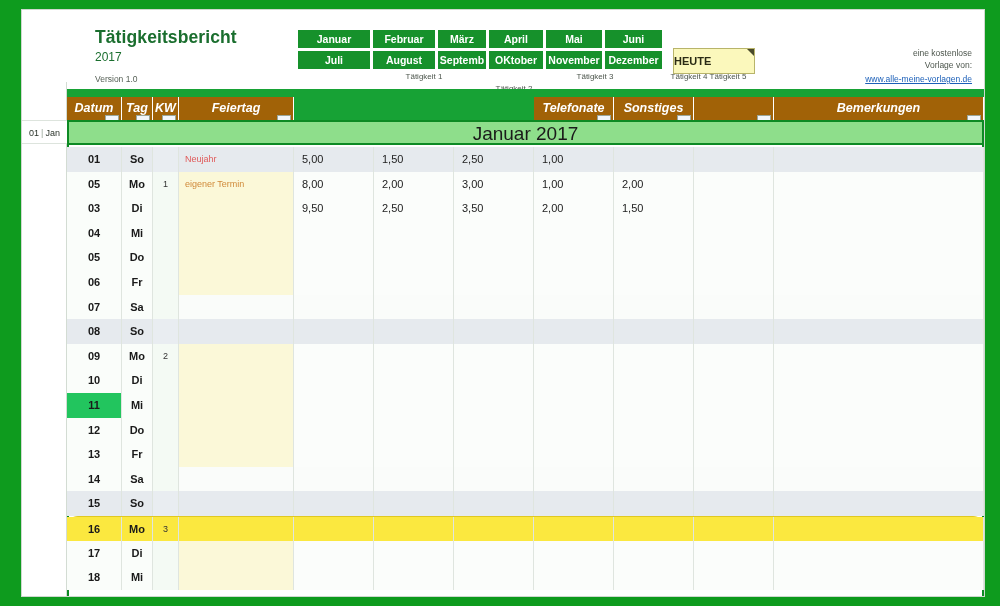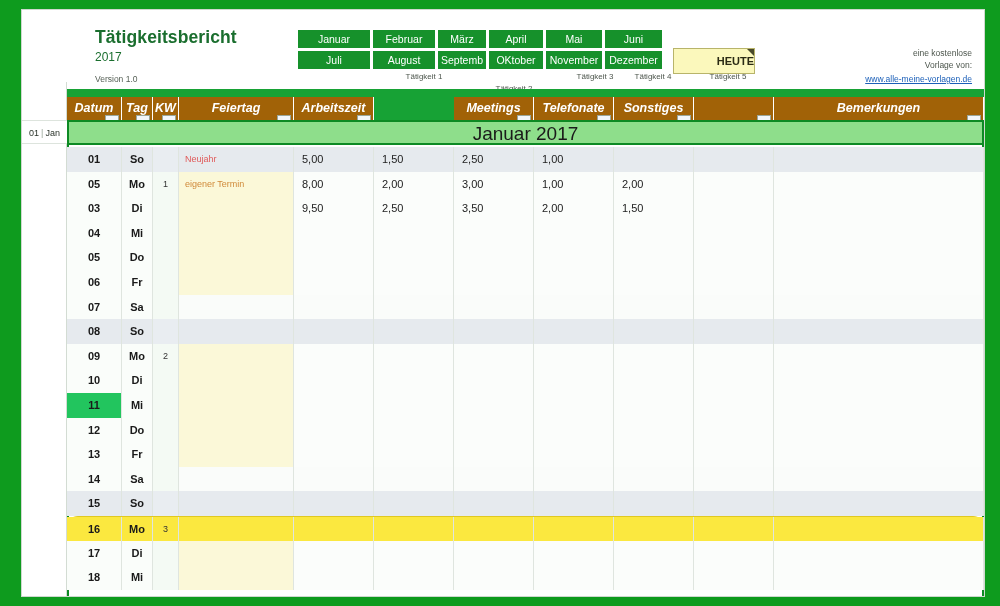--- a/index.html
+++ b/index.html
@@ -65,37 +65,37 @@
   }
 
   
   .mbtn {
     position: absolute;
     height: 20px;
     background: #16912b;
     border: 1px solid #ffffff;
     color: #ffffff;
     font-size: 10.5px;
-    font-weight: normal;
+    font-weight: bold;
     text-align: center;
     line-height: 18px;
     cursor: pointer;
   }
 
   
   #heute {
     position: absolute;
     left: 651px; top: 38px;
     width: 82px; height: 26px;
     background: #fbf8bc;
     border: 1px solid #b8b46a;
     color: #2b2b14;
     font-size: 11px;
     font-weight: bold;
-    text-align: right;
+    text-align: left;
     line-height: 24px;
     cursor: pointer;
   }
   #heute .corner {
     position: absolute;
     right: 0; top: 0;
     width: 0; height: 0;
     border-top: 7px solid #4a4a2a;
     border-left: 7px solid transparent;
   }
@@ -273,21 +273,21 @@
 
       <div id="heute">
         <span>HEUTE</span>
         <span class="corner"></span>
       </div>
 
       <div id="activity-labels">
           <div class="tkt-label" style="left: 347px; width: 110px;">Tätigkeit 1</div>
           <div class="tkt-label" style="left: 437px; width: 110px; margin-top: 12px;">Tätigkeit 2</div>
           <div class="tkt-label" style="left: 518px; width: 110px;">Tätigkeit 3</div>
-          <div class="tkt-label" style="left: 576px; width: 110px;">Tätigkeit 4</div>
+          <div class="tkt-label" style="left: 612px; width: 110px;">Tätigkeit 4</div>
           <div class="tkt-label" style="left: 651px; width: 110px;">Tätigkeit 5</div>
         </div>
 
       <div class="credit" id="credit1">eine kostenlose</div>
       <div class="credit" id="credit2">Vorlage von:</div>
       <div class="credit" id="credit3">www.alle-meine-vorlagen.de</div>
     </div>
 
     <div id="hdrrow">
         <div class="hcell" style="left: 0px; width: 55px;">
@@ -297,28 +297,20 @@
         <div class="hcell" style="left: 55px; width: 31px;">
           <span class="lbl">Tag</span>
           <span class="filter"></span>
         </div>
         <div class="hcell" style="left: 86px; width: 26px;">
           <span class="lbl">KW</span>
           <span class="filter"></span>
         </div>
         <div class="hcell" style="left: 112px; width: 115px;">
           <span class="lbl">Feiertag</span>
-          <span class="filter"></span>
-        </div>
-        <div class="hcell" style="left: 227px; width: 80px;">
-          <span class="lbl">Arbeitszeit</span>
-          <span class="filter"></span>
-        </div>
-        <div class="hcell" style="left: 387px; width: 80px;">
-          <span class="lbl">Meetings</span>
           <span class="filter"></span>
         </div>
         <div class="hcell" style="left: 467px; width: 80px;">
           <span class="lbl">Telefonate</span>
           <span class="filter"></span>
         </div>
         <div class="hcell" style="left: 547px; width: 80px;">
           <span class="lbl">Sonstiges</span>
           <span class="filter"></span>
         </div>

